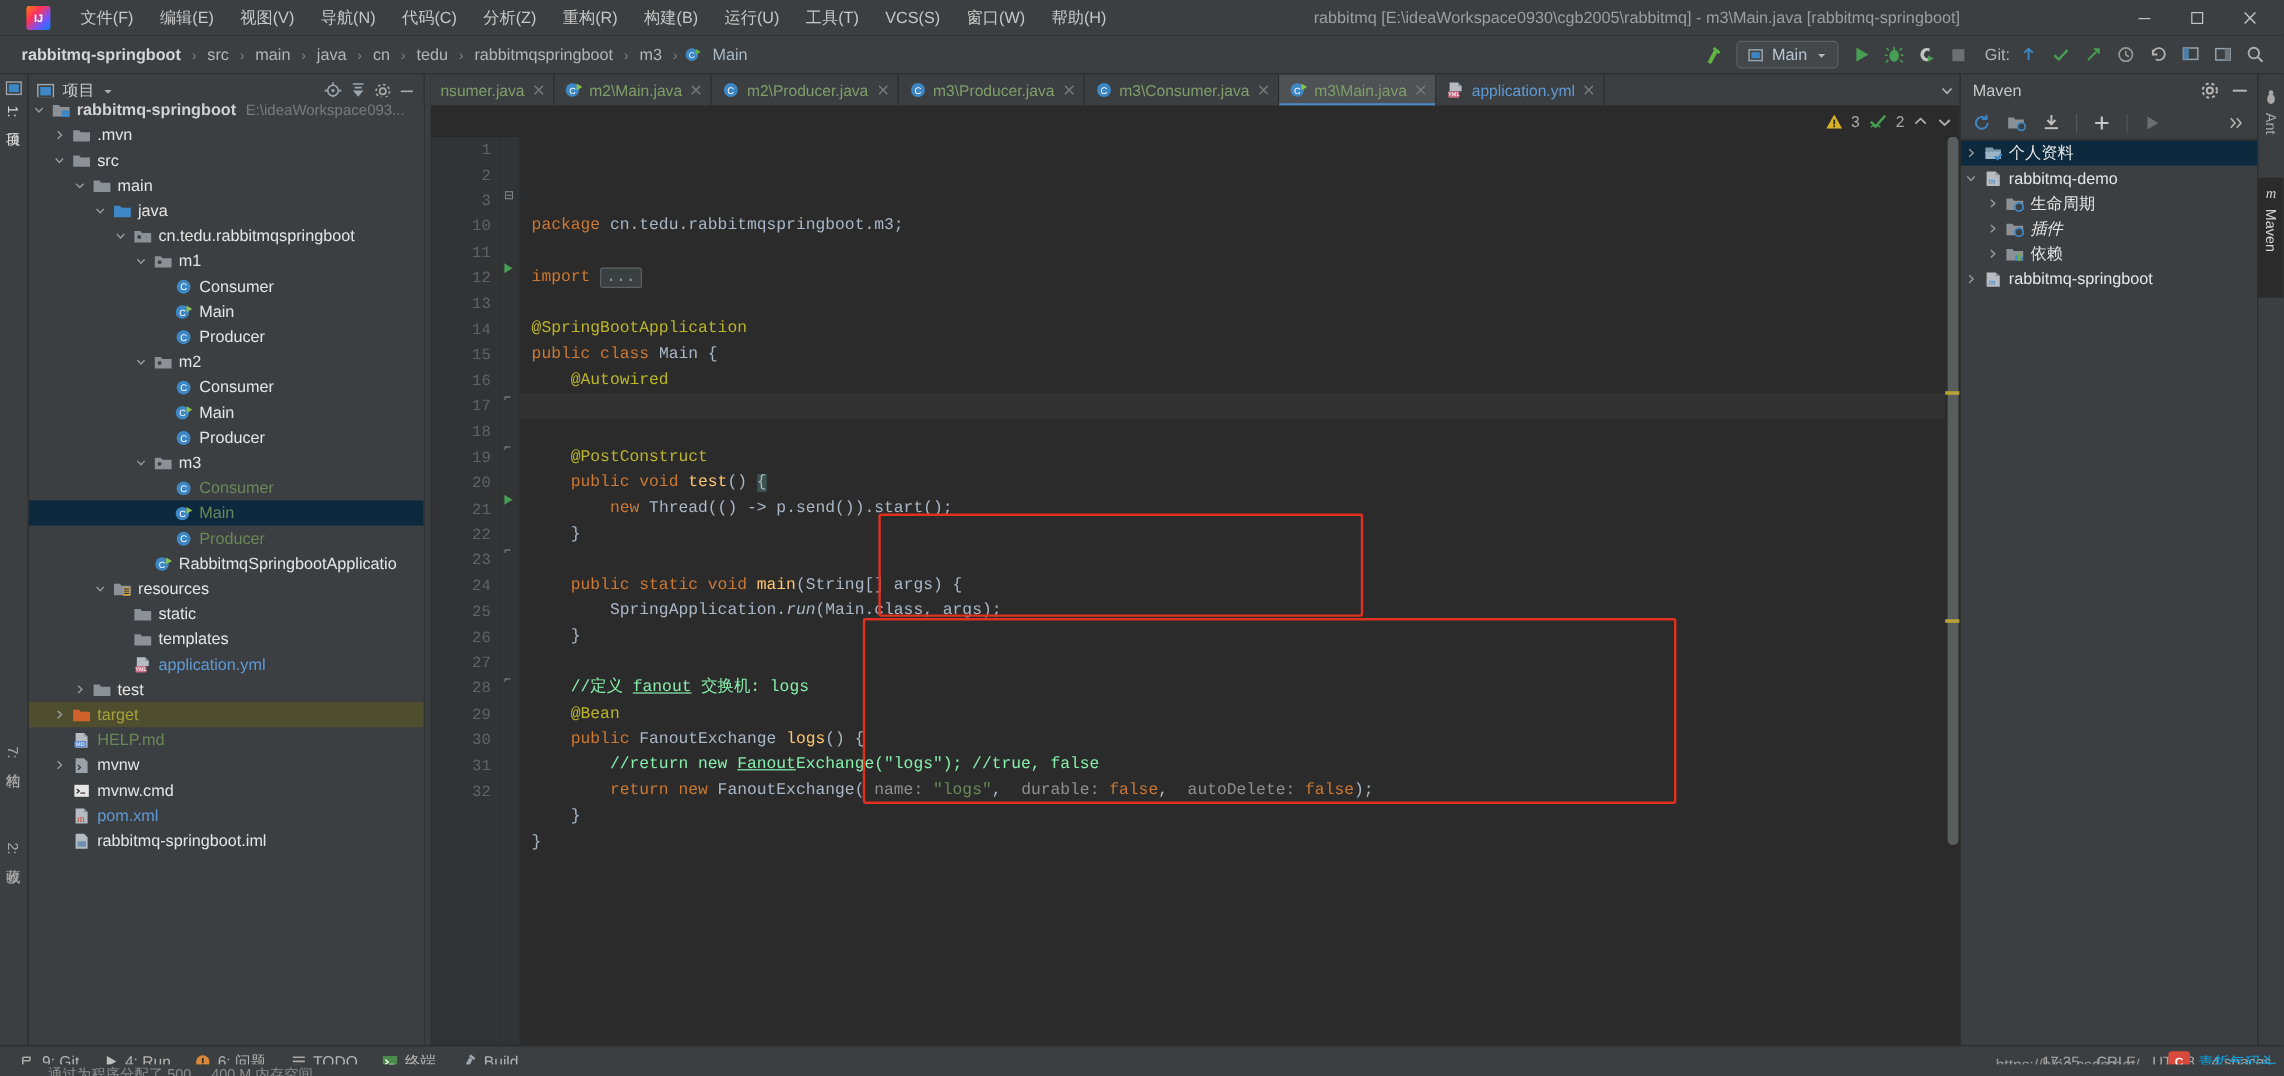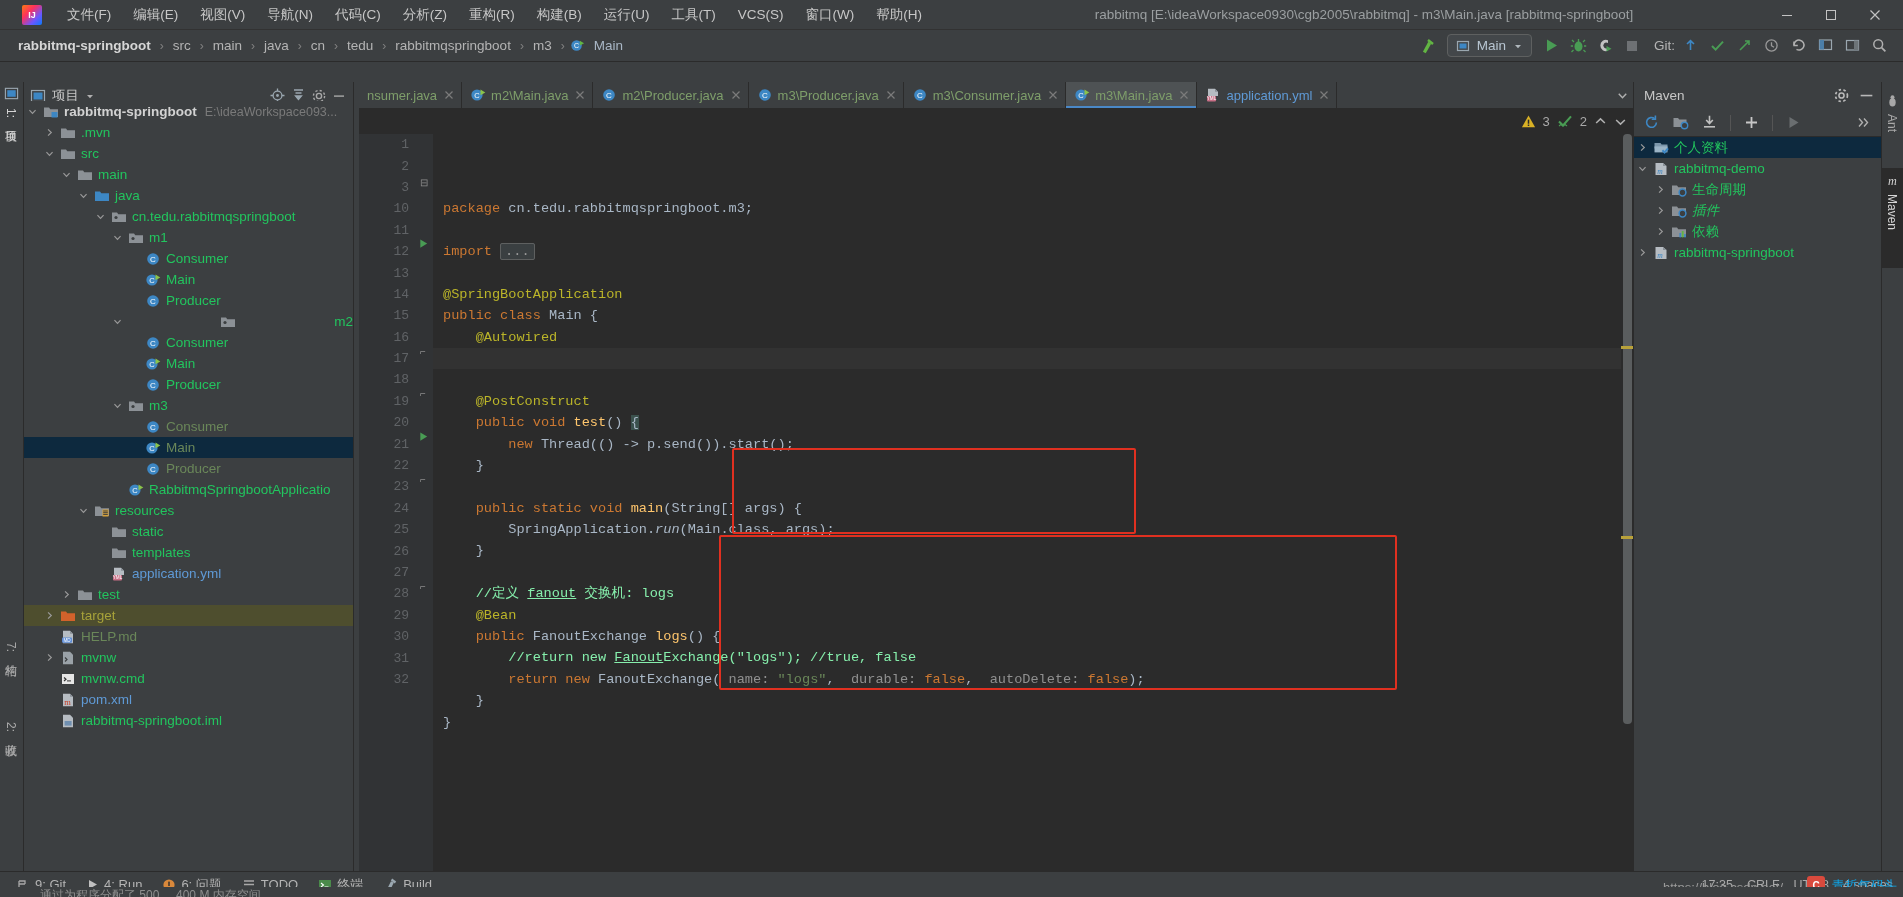--- a/index.html
+++ b/index.html
@@ -37,41 +37,41 @@
   .crumb.leaf{color:#a9b7c6;}
   .sep{color:#808080;font-size:12px;padding:0 5px;}
   .navright{margin-left:auto;display:flex;align-items:center;gap:0px;padding-right:10px;}
   .icobtn{width:27px;height:24px;display:flex;align-items:center;justify-content:center;cursor:default;}
   .runcfg{display:flex;align-items:center;gap:7px;border:1px solid #5e6060;border-radius:4px;
           height:23px;padding:0 8px;background:#43474a;margin:0 6px;}
   .runcfg .lbl{color:#b8c6d2;font-size:13.5px;}
   .gitlabel{color:#b4b4b4;font-size:13.5px;margin-left:8px;margin-right:2px;}
 
   
-  .mainrow{flex:1;display:flex;min-height:0;margin-top:20px;}
+  .mainrow{flex:1;display:flex;min-height:0;}
 
   
   .leftstrip{width:24px;background:#3c3f41;border-right:1px solid #2b2b2b;position:relative;flex:0 0 24px;}
   .vtab{position:absolute;left:2px;writing-mode:vertical-rl;text-orientation:mixed;
         color:#a9a9a9;font-size:12px;white-space:nowrap;letter-spacing:0px;}
   .vtab.sel{color:#d6d6d6;}
   .vtab-ico{position:absolute;left:4px;width:16px;height:16px;}
 
   
   .projpanel{width:330px;background:#3c3f41;display:flex;flex-direction:column;flex:0 0 330px;
              border-right:1px solid #2b2b2b;}
   .projhead{height:27px;display:flex;align-items:center;padding:0 6px;flex:0 0 27px;}
   .projhead .title{color:#c7c7c7;font-size:13.5px;margin-left:6px;}
   .projhead .caret{margin-left:6px;color:#b0b0b0;font-size:9px;}
   .projhead .acts{margin-left:auto;display:flex;gap:4px;align-items:center;}
   .tree{flex:1;overflow:hidden;position:relative;background:#3c3f41;font-size:13.5px;}
   .trow{height:21px;display:flex;align-items:center;white-space:nowrap;padding-left:4px;cursor:default;}
   .trow .arw{width:14px;text-align:center;color:#9a9a9a;font-size:9px;flex:0 0 14px;}
   .trow .ico{width:17px;height:16px;margin-right:5px;flex:0 0 17px;display:flex;align-items:center;justify-content:center;}
-  .trow .lab{color:#22c55e;}
+  .trow .lab{color:#e5e5e5;}
   .trow.sel{background:#0d293e;}
   .trow.selnofocus{background:#4e4e2e;}
   .trow .lab.green{color:#6a8759;}
   .trow .lab.bluefile{color:#5f9ad6;}
   .trow .lab.yellow{color:#a7a23a;}
   .trow .lab.bold{font-weight:bold;color:#d2d2d2;}
   .trow .dim{color:#7a7a7a;font-size:12.5px;margin-left:8px;}
 
   .psplit{width:5px;background:#3c3f41;cursor:col-resize;flex:0 0 5px;}
 
@@ -478,21 +478,21 @@
           <div class="trow" style="padding-left: 106px;">
             <span class="arw"></span>
             <span class="ico">
               <svg width="16" height="16" viewBox="0 0 16 16">
                 <circle cx="8" cy="8" r="5.8" fill="#3d87c4"></circle>
                 <text x="8" y="11" font-size="8" fill="#ffffff" text-anchor="middle" font-family="Liberation Sans">C</text>
               </svg>
             </span>
             <span class="lab">Producer</span>
           </div>
-          <div class="trow" style="padding-left: 89px; justify-content: space-between;">
+          <div class="trow" style="padding-left: 89px;">
             <span class="arw">
               <svg width="9" height="9" viewBox="0 0 10 10">
                 <path d="M1.6 3.4 L5 7 L8.4 3.4" stroke="#9a9a9a" stroke-width="1.3" fill="none"></path>
               </svg>
             </span>
             <span class="ico">
               <svg width="16" height="16" viewBox="0 0 16 16">
                 <path d="M1 3.5 L6 3.5 L7.3 5.2 L15 5.2 L15 13 L1 13 Z" fill="#8c9196"></path>
                 <circle cx="5" cy="8.5" r="1.6" fill="#3c3f41"></circle>
               </svg>

